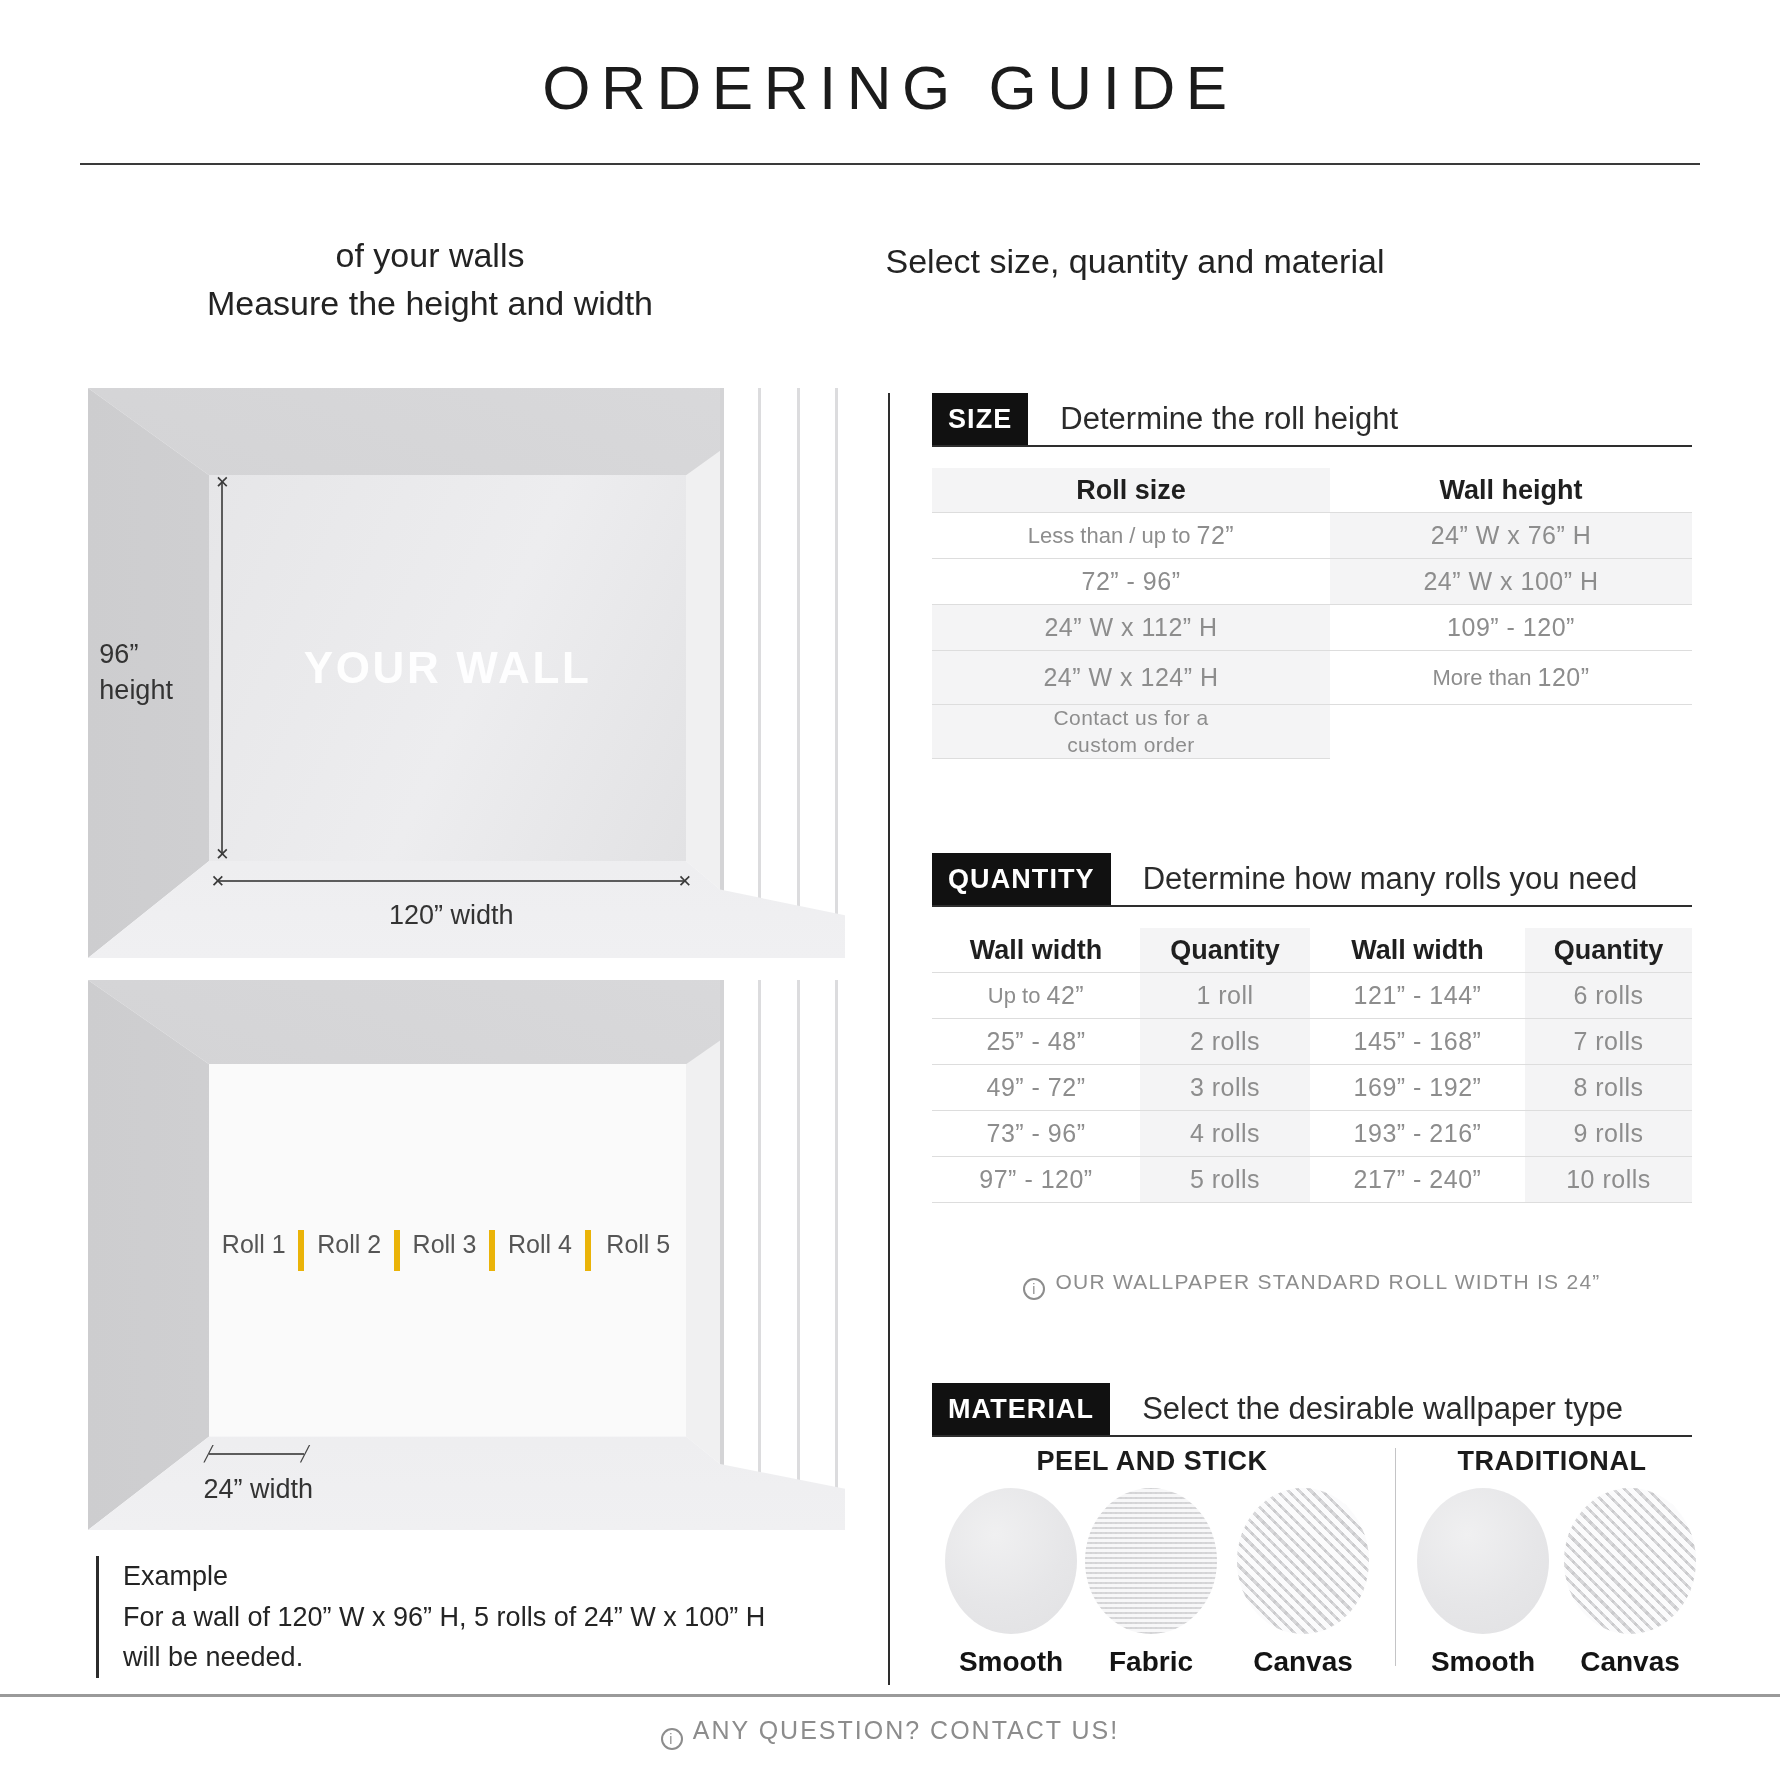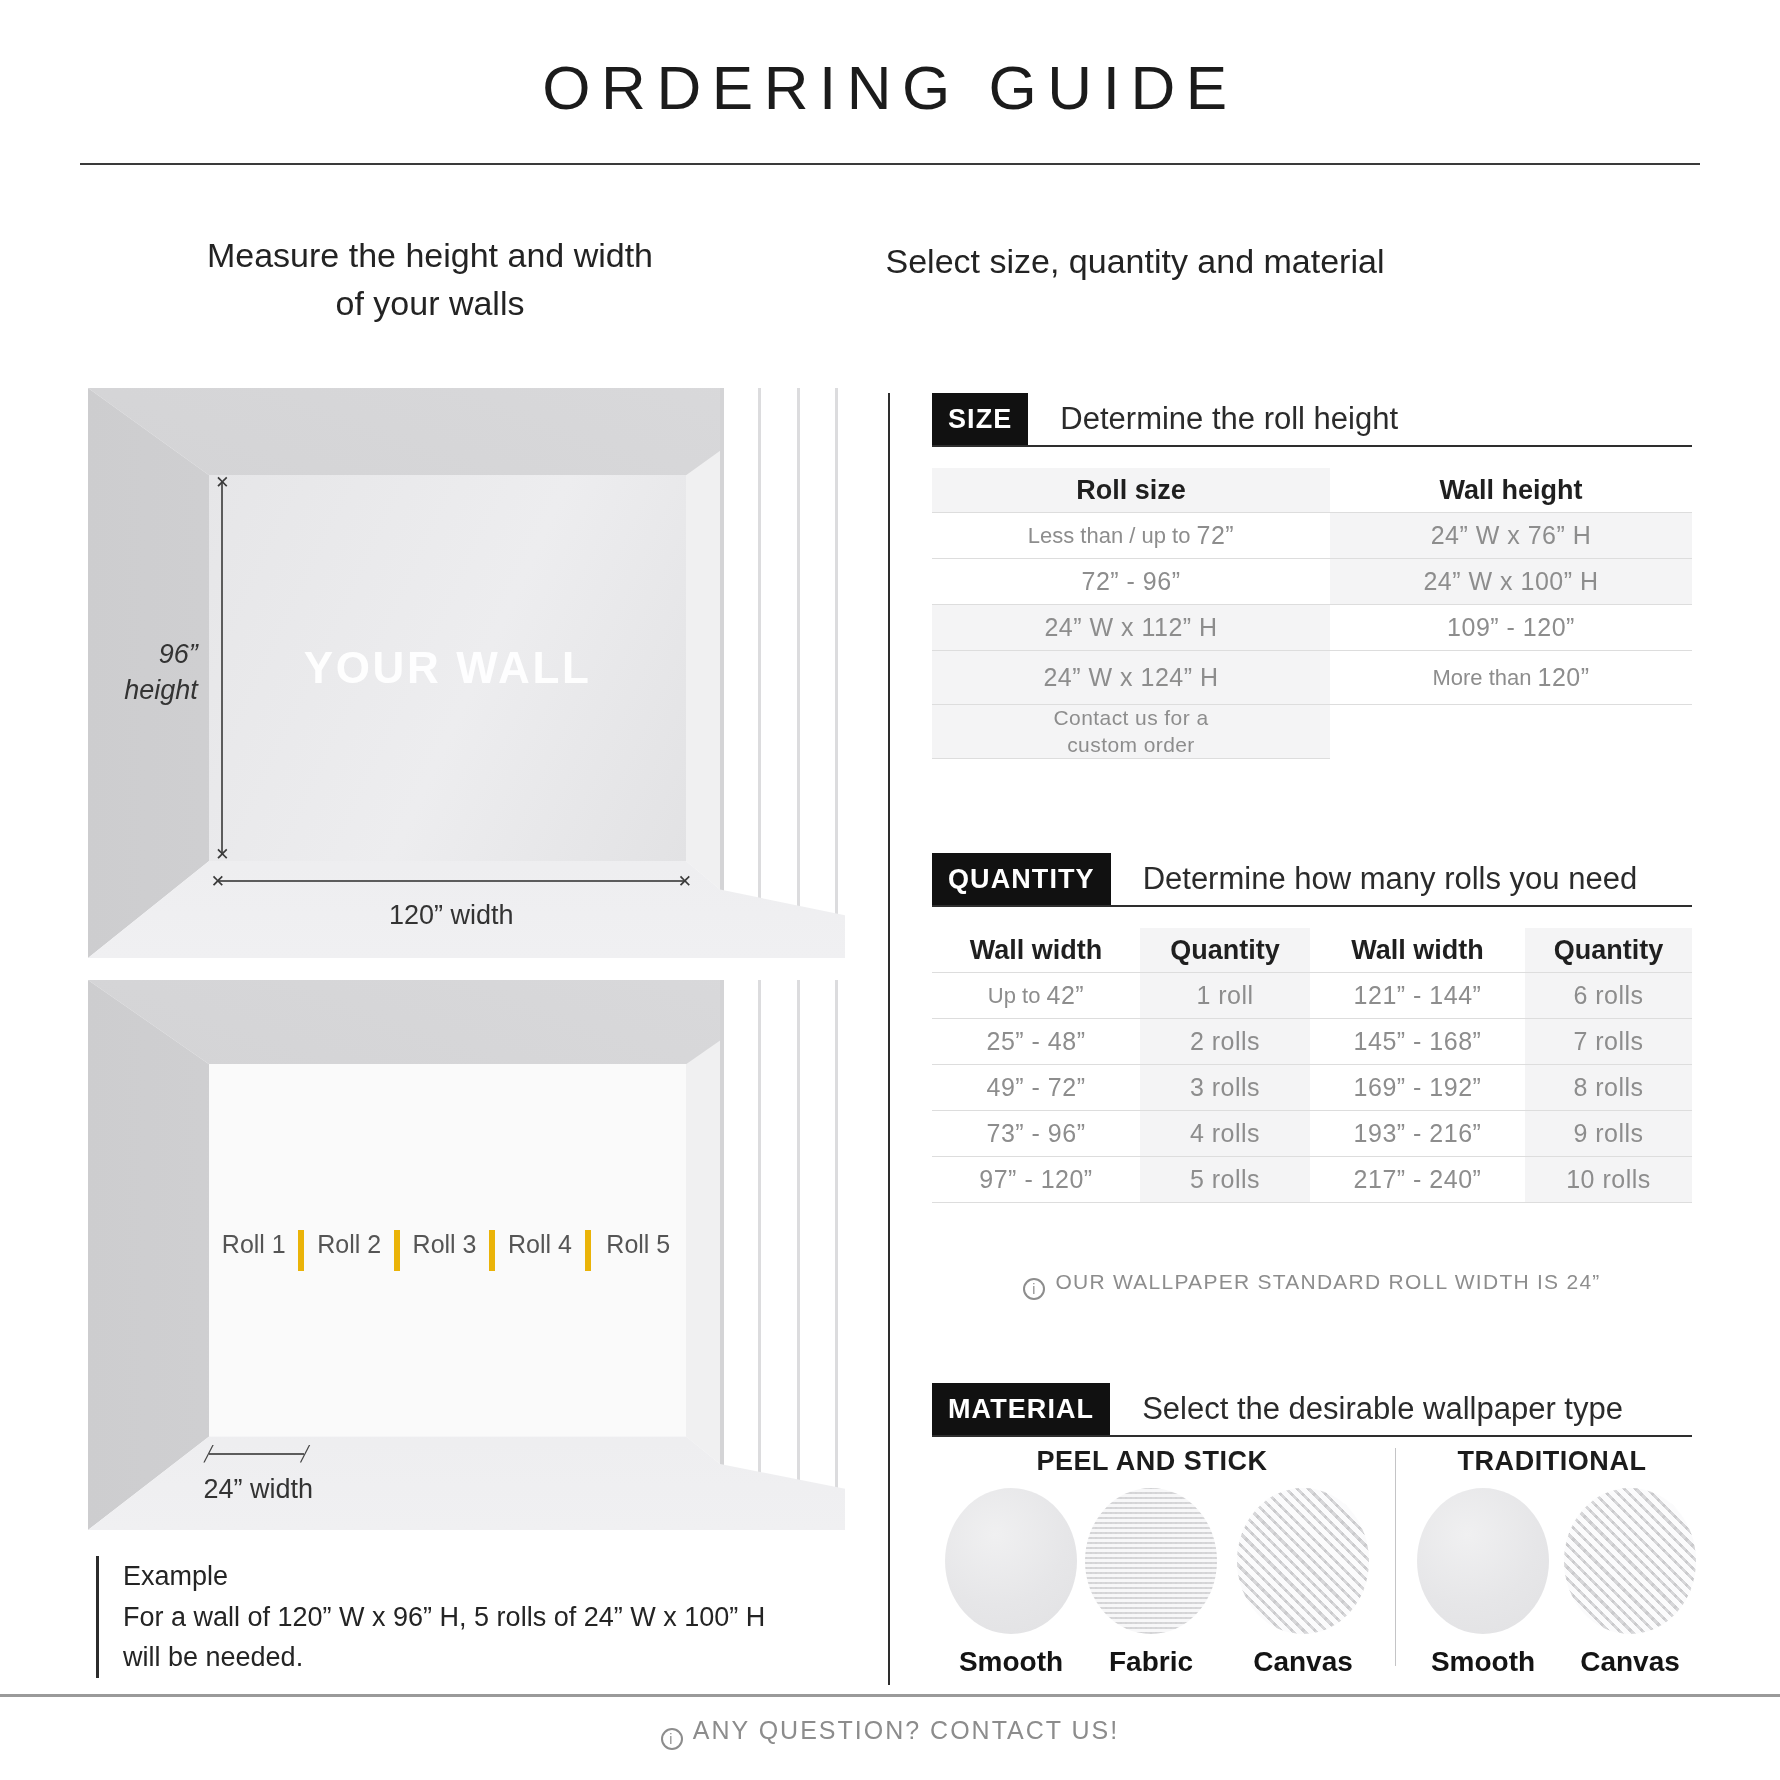--- a/index.html
+++ b/index.html
@@ -52,22 +52,22 @@
   .your-wall {
     color:rgba(255,255,255,0.95); font-weight:bold; font-size:44px; letter-spacing:0.06em;
   }
   .measure-v { position:absolute; left:17.6%; top:16.5%; height:65.5%; width:0;
     border-left:2px solid #5c5c5c; }
   .measure-h { position:absolute; left:17%; top:86.4%; width:62%; height:0;
     border-top:2px solid #5c5c5c; }
   .xmark { position:absolute; font-size:17px; color:#3a3a3a; line-height:1; }
   .xm-top { top:-8px; left:-8px; } .xm-bottom { bottom:-8px; left:-8px; }
   .xm-left { left:-6px; top:-9px; } .xm-right { right:-6px; top:-9px; }
-  .height-label { position:absolute; left:1.5%; top:43.5%; width:13%; text-align:right;
-    font-size:27px; color:#333; line-height:1.35;font-style:italic; }
+  .height-label { position:absolute; left:1.5%; top:43.5%; width:13%; text-align:left;
+    font-size:27px; color:#333; line-height:1.35; }
   .width-label { position:absolute; left:17%; top:89.8%; width:62%; text-align:center;
     font-size:27px; color:#333; }
 
   .roll-panel { position:relative; border-right:6px solid #eab308;
     display:flex; align-items:flex-end; justify-content:center; padding-bottom:12px; }
   .roll-panel:last-child { border-right:none; }
   .roll-label { font-size:25px; color:#555; }
   .measure-roll { position:absolute; left:16%; top:86%; width:12.6%; height:0;
     border-top:2px solid #5c5c5c; }
   .tick { position:absolute; font-size:15px; color:#444; top:-9px; line-height:1; }
@@ -133,22 +133,22 @@
   .footer-contact { top:1716px; left:0; width:100%; text-align:center;
     font-size:25px; color:#8c8c8c; letter-spacing:0.08em; }
 </style>
 </head>
 <body>
 
 <div class="abs page-title">ORDERING GUIDE</div>
 <div class="abs hr-top"></div>
 
 <div class="abs left-heading">
+  <div>of your walls</div>
   <div>Measure the height and width</div>
-  <div>of your walls</div>
 </div>
 
 <div class="abs room room1">
   <div class="face ceiling"></div>
   <div class="face left-wall"></div>
   <div class="back-wall">
     <span class="your-wall">YOUR WALL</span>
   </div>
   <div class="face right-return"></div>
   <div class="window">

